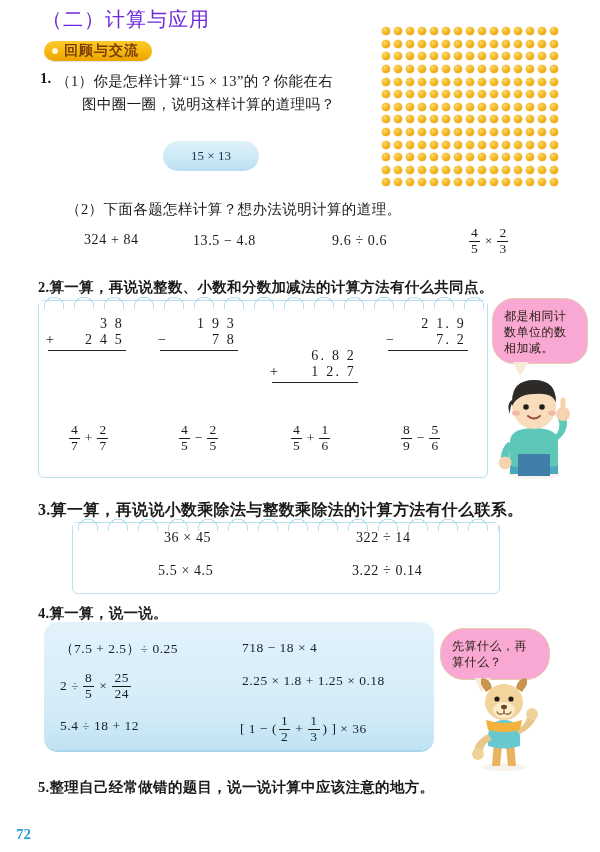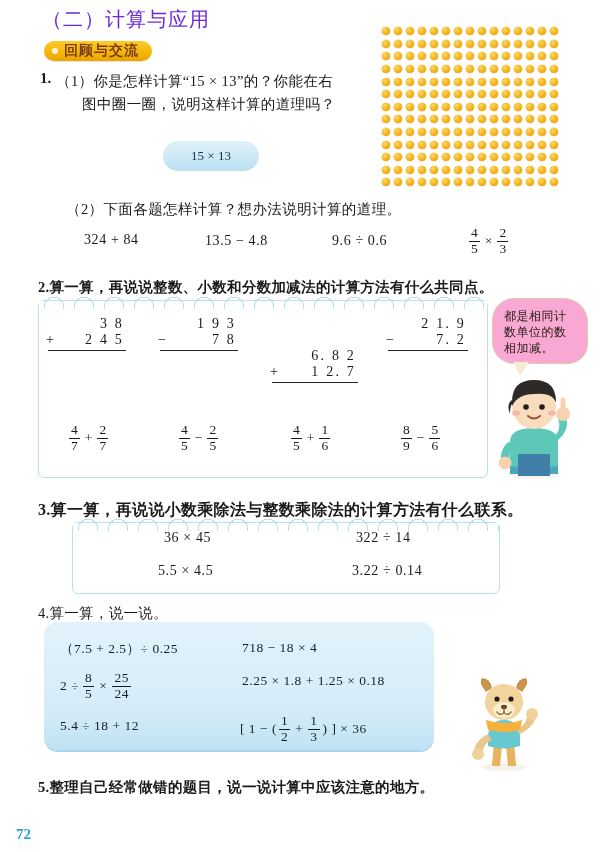--- a/index.html
+++ b/index.html
@@ -281,21 +281,21 @@
     font-size: 14px;
     letter-spacing: 0.6px;
   }
 
   
   #q4-text {
     position: absolute;
     left: 38px;
     top: 604px;
     font-size: 14.5px;
-    font-weight: normal;
+    font-weight: bold;
     letter-spacing: 0.3px;
   }
   #q4-box {
     position: absolute;
     left: 44px;
     top: 622px;
     width: 390px;
     height: 128px;
     border-radius: 14px;
     background: linear-gradient(180deg,#e2f2fb 0%,#d4ecf8 70%,#bfe2f3 100%);
@@ -936,21 +936,21 @@
       </div>
       <div class="dotcell">
         <i></i>
       </div>
       <div class="dotcell">
         <i></i>
       </div>
     </div>
 
   <div class="q3-expr" style="left:84px; top:232px;">324 + 84</div>
-  <div class="q3-expr" style="left:205px; top:233px;">13.5 − 4.8</div>
+  <div class="q3-expr" style="left:193px; top:233px;">13.5 − 4.8</div>
   <div class="q3-expr" style="left:332px; top:233px;">9.6 ÷ 0.6</div>
 
   <div class="frac-expr" style="left:468px; top:226px;">
     <span class="frac">
       <span class="num">4</span>
       <span class="den">5</span>
     </span>
     <span class="frac-op">×</span>
     <span class="frac">
       <span class="num">2</span>
@@ -1114,20 +1114,21 @@
       <span class="den">2</span>
     </span>
     <span class="frac-op">+</span>
     <span class="frac">
       <span class="num">1</span>
       <span class="den">3</span>
     </span>
     <span style="margin-left:2px;">) ] × 36</span>
   </div>
 
+  <div class="bubble" id="bubble-2">先算什么，再算什么？</div>
 
   <svg id="dog-character" viewBox="0 0 76 96">
     <ellipse cx="38" cy="91" rx="22" ry="4" fill="#efe6d8" opacity="0.5"></ellipse>
     <path d="M26 90 L28 66 L48 66 L50 90 L42 90 L40 70 L36 70 L34 90 Z" fill="#e8b25e"></path>
     <path d="M22 62 Q22 44 38 44 Q54 44 54 62 L54 70 Q38 75 22 70 Z" fill="#67c8cf"></path>
     <path d="M22 58 Q10 64 8 74 L16 78 Q18 66 26 64 Z" fill="#e8c88a"></path>
     <path d="M54 58 Q66 52 70 42 L62 38 Q60 50 50 54 Z" fill="#e8c88a"></path>
     <circle cx="66" cy="38" r="6" fill="#f0d39b"></circle>
     <circle cx="12" cy="78" r="6" fill="#f0d39b"></circle>
     <ellipse cx="38" cy="26" rx="19" ry="18" fill="#f2d49c"></ellipse>

